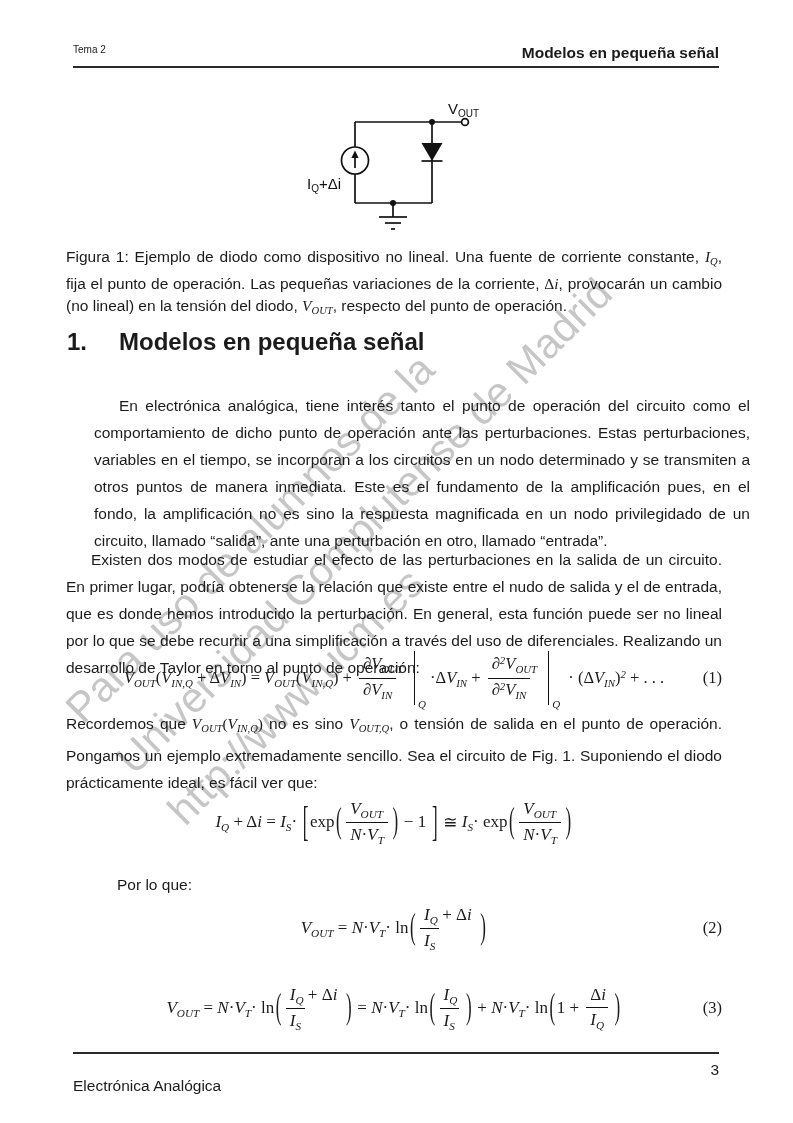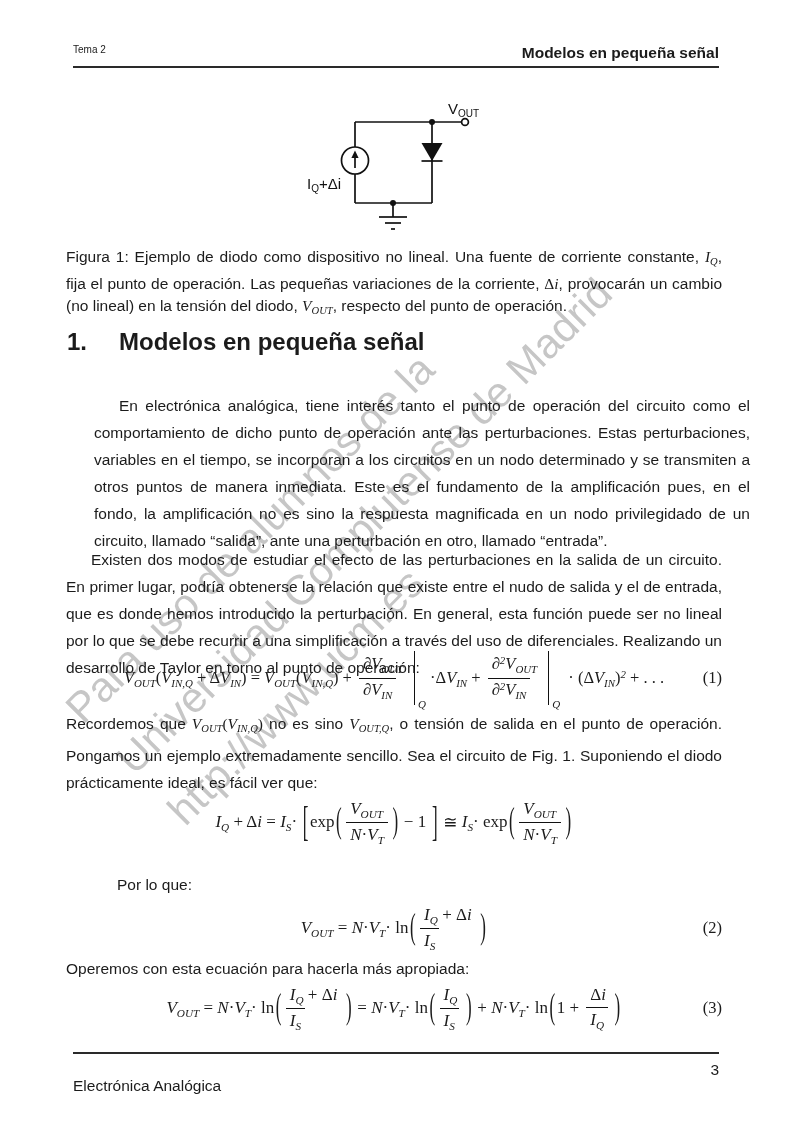--- a/index.html
+++ b/index.html
@@ -125,21 +125,20 @@
   <div class="para p3"><span class="p">Recordemos que </span><span class="m">V</span><span class="ms">OUT</span><span class="mu">(</span><span class="m">V</span><span class="ms">IN,Q</span><span class="mu">)</span><span class="p"> no es sino </span><span class="m">V</span><span class="ms">OUT,Q</span><span class="p">, o tensión de salida en el punto de operación. Pongamos un ejemplo extremadamente sencillo. Sea el circuito de Fig. 1. Suponiendo el diodo prácticamente ideal, es fácil ver que:</span></div>
 
   <div class="eq eqA"><span class="m-v">I<span class="m-sub">Q</span></span><span class="m-u"> + Δ</span><span class="m-v">i</span><span class="m-u"> = </span><span class="m-v">I<span class="m-sub">S</span></span><span class="m-u">· </span><span class="m-big" style="transform: scaleY(2.5);">[</span><span class="m-u">exp</span><span class="m-big" style="transform: scaleY(2.1);">(</span><span class="m-frac"><span class="m-num"><span class="m-v">V<span class="m-sub">OUT</span></span></span><span class="m-den"><span class="m-v">N</span><span class="m-u">·</span><span class="m-v">V<span class="m-sub">T</span></span></span></span><span class="m-big" style="transform: scaleY(2.1);">)</span><span class="m-u"> − 1 </span><span class="m-big" style="transform: scaleY(2.5);">]</span><span class="m-u"> ≅ </span><span class="m-v">I<span class="m-sub">S</span></span><span class="m-u">· exp</span><span class="m-big" style="transform: scaleY(2.1);">(</span><span class="m-frac"><span class="m-num"><span class="m-v">V<span class="m-sub">OUT</span></span></span><span class="m-den"><span class="m-v">N</span><span class="m-u">·</span><span class="m-v">V<span class="m-sub">T</span></span></span></span><span class="m-big" style="transform: scaleY(2.1);">)</span></div>
 
   <div class="leadin plq"><span class="p">Por lo que:</span></div>
 
   <div class="eq eq2">
     <span class="eq-num">(2)</span>
   <span class="m-v">V<span class="m-sub">OUT</span></span><span class="m-u"> = </span><span class="m-v">N</span><span class="m-u">·</span><span class="m-v">V<span class="m-sub">T</span></span><span class="m-u">· ln</span><span class="m-big" style="transform: scaleY(2.1);">(</span><span class="m-frac"><span class="m-num"><span class="m-v">I<span class="m-sub">Q</span></span><span class="m-u"> + Δ</span><span class="m-v">i</span></span><span class="m-den"><span class="m-v">I<span class="m-sub">S</span></span></span></span><span class="m-big" style="transform: scaleY(2.1);">)</span></div>
 
-  <div class="leadin oper"><span class="p">Operemos con esta ecuación para hacerla más apropiada:</span></div>
 
   <div class="eq eq3">
     <span class="eq-num">(3)</span>
   <span class="m-v">V<span class="m-sub">OUT</span></span><span class="m-u"> = </span><span class="m-v">N</span><span class="m-u">·</span><span class="m-v">V<span class="m-sub">T</span></span><span class="m-u">· ln</span><span class="m-big" style="transform: scaleY(2.1);">(</span><span class="m-frac"><span class="m-num"><span class="m-v">I<span class="m-sub">Q</span></span><span class="m-u"> + Δ</span><span class="m-v">i</span></span><span class="m-den"><span class="m-v">I<span class="m-sub">S</span></span></span></span><span class="m-big" style="transform: scaleY(2.1);">)</span><span class="m-u"> = </span><span class="m-v">N</span><span class="m-u">·</span><span class="m-v">V<span class="m-sub">T</span></span><span class="m-u">· ln</span><span class="m-big" style="transform: scaleY(2.1);">(</span><span class="m-frac"><span class="m-num"><span class="m-v">I<span class="m-sub">Q</span></span></span><span class="m-den"><span class="m-v">I<span class="m-sub">S</span></span></span></span><span class="m-big" style="transform: scaleY(2.1);">)</span><span class="m-u"> + </span><span class="m-v">N</span><span class="m-u">·</span><span class="m-v">V<span class="m-sub">T</span></span><span class="m-u">· ln</span><span class="m-big" style="transform: scaleY(2.1);">(</span><span class="m-u">1 + </span><span class="m-frac"><span class="m-num"><span class="m-u">Δ</span><span class="m-v">i</span></span><span class="m-den"><span class="m-v">I<span class="m-sub">Q</span></span></span></span><span class="m-big" style="transform: scaleY(2.1);">)</span></div>
 
   <div class="ftr-rule"></div>
   <div class="ftr-left">Electrónica Analógica</div>
   <div class="ftr-page">3</div>
 
 </div>

